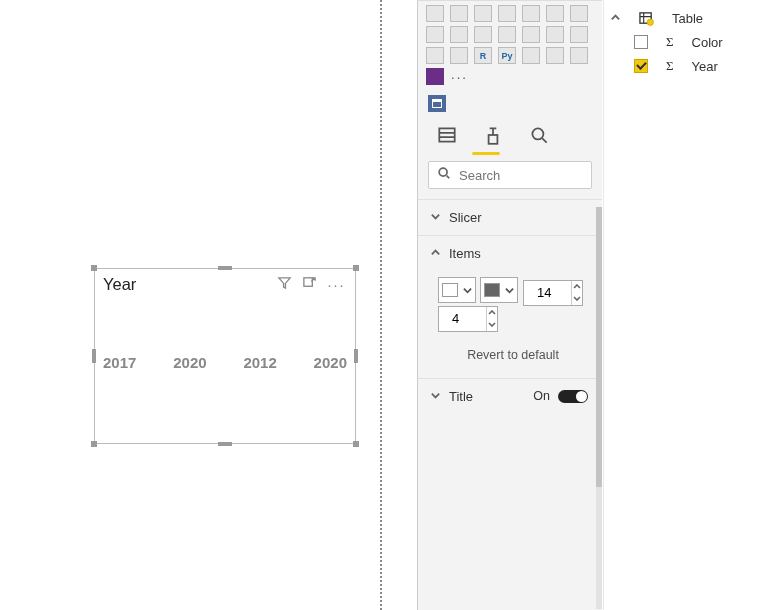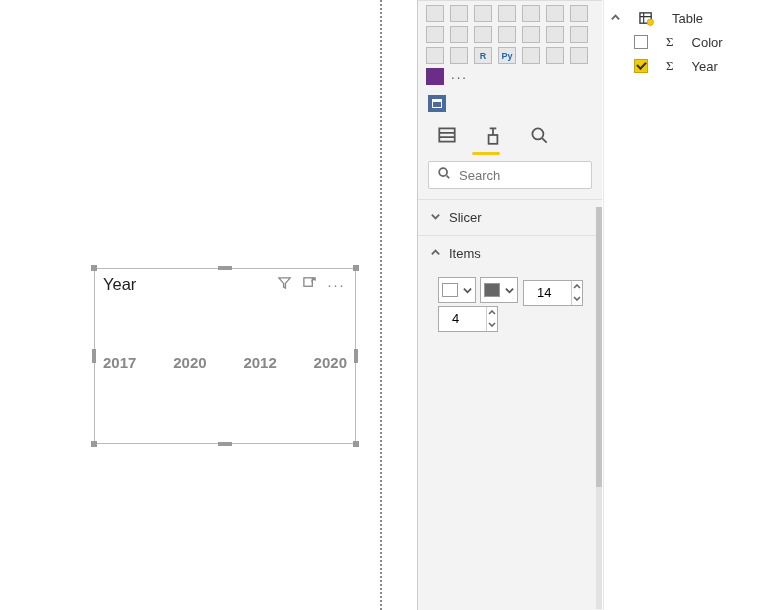--- a/index.html
+++ b/index.html
@@ -227,22 +227,35 @@
             </svg>
           </div>
         <div>
             <svg viewBox="0 0 8 5">
               <path d="M1 1l3 3 3-3"></path>
             </svg>
           </div>
       </div>
     </div>
 
-  </div>
-
+    <div class="revert">Revert to default</div>
+  </div>
+
+  <div class="section-hdr title-row" style="border-top:1px solid #e0e0e0;">
+    <div style="display:flex;align-items:center;">
+      <span class="chev"><svg viewBox="0 0 12 12">
+            <path d="M2 4l4 4 4-4"></path>
+          </svg></span>
+      <span>Title</span>
+    </div>
+    <div style="display:flex;align-items:center;">
+      <span class="toggle-label">On</span>
+      <div class="toggle"></div>
+    </div>
+  </div>
 
   <div class="viz-scrollbar"></div>
   <div class="viz-scrollthumb"></div>
 </div>
 
 <div class="fields-pane">
   <div class="fld-tree">
     <div class="tree-row">
       <span class="chev"><svg viewBox="0 0 12 12" style="width:11px;height:11px;stroke:#666;stroke-width:2;fill:none;">
             <path d="M2 8l4-4 4 4"></path>

